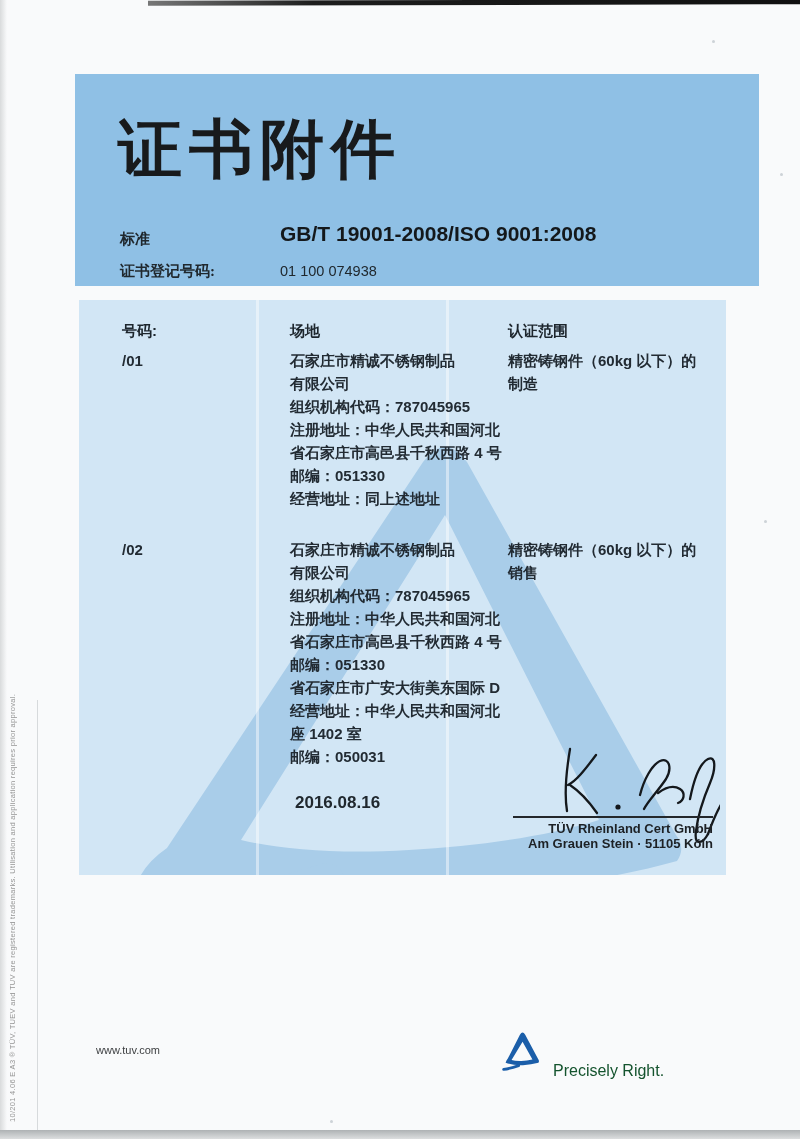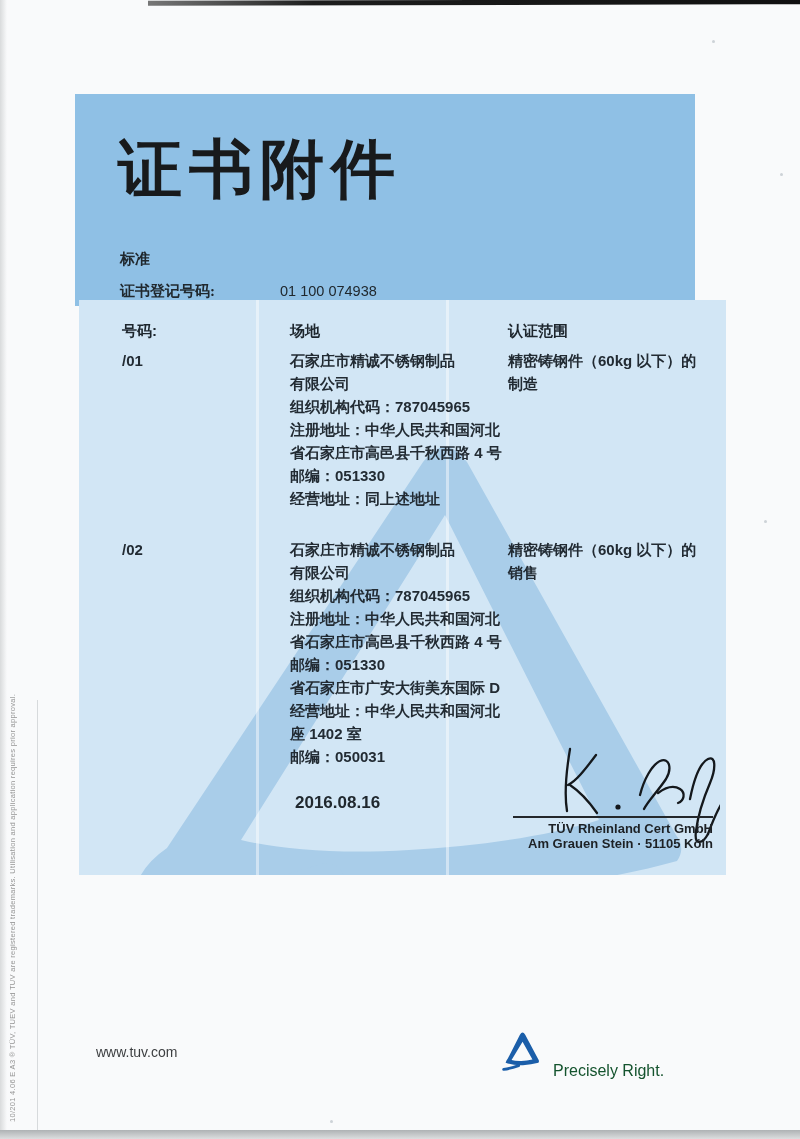--- a/index.html
+++ b/index.html
@@ -27,21 +27,21 @@
   .speckle{position:absolute;width:3px;height:3px;border-radius:50%;background:#a9b3ba;opacity:.55;}
 
   
   .side-note{
     position:absolute;left:8px;top:1122px;width:380px;
     transform:rotate(-90deg);transform-origin:0 0;
     font-size:7.5px;color:#969696;letter-spacing:.3px;white-space:nowrap;
   }
 
   
-  .header-block{position:absolute;left:75px;top:94px;width:620px;height:212px;
+  .header-block{position:absolute;left:75px;top:74px;width:684px;height:212px;
     background:var(--header-blue);}
   .doc-title{position:absolute;left:43px;top:32px;font-size:64px;font-weight:700;
     letter-spacing:7px;color:#181a1c;}
   .std-label{position:absolute;left:45px;top:156px;font-size:15px;font-weight:600;color:#20282e;}
   .std-value{position:absolute;left:205px;top:148px;font-size:21px;font-weight:700;color:#14181b;}
   .reg-label{position:absolute;left:45px;top:188px;font-size:15px;font-weight:600;color:#20282e;font-family:Liberation Serif, serif;}
   .reg-value{position:absolute;left:205px;top:189px;font-size:14.5px;font-weight:500;color:#20282e;}
 
   
   .body-block{position:absolute;left:79px;top:300px;width:647px;height:575px;
@@ -56,21 +56,21 @@
   .row2{top:238px;}
   .scope .line{font-weight:700;}
   .issue-date{position:absolute;left:216px;top:493px;font-size:17px;font-weight:600;color:#20282e;}
   .sig-line{position:absolute;left:434px;top:516px;width:200px;height:2px;background:#23272b;}
   .sig-block{position:absolute;left:394px;top:521px;width:240px;text-align:right;
     font-size:13px;font-weight:600;line-height:15px;color:#1d2125;}
   .signature-svg{position:absolute;left:461px;top:435px;}
   .page-indicator{position:absolute;left:553px;top:654px;font-size:14px;font-weight:700;color:#1d262d;text-decoration:underline;}
 
   
-  .website{position:absolute;left:96px;top:1044px;font-size:14px;color:#3d3f41;}
+  .website{position:absolute;left:96px;top:1044px;font-size:11px;color:#3d3f41;}
   .brand-logo-svg{position:absolute;left:501px;top:1028px;}
   .brand-word{position:absolute;left:551px;top:1031px;font-size:23px;color:#17181a;white-space:nowrap;}
   .brand-word .bold{font-weight:700;letter-spacing:.5px;}
   .brand-word .reg{font-weight:400;}
   .brand-word sup{font-size:11px;}
   .brand-tagline{position:absolute;left:553px;top:1062px;font-size:16px;font-weight:500;color:#14532d;}
 </style>
 </head>
 <body>
 
@@ -86,20 +86,21 @@
   <div class="speckle" style="left:780px;top:173px"></div>
   <div class="speckle" style="left:90px;top:364px"></div>
   <div class="speckle" style="left:330px;top:1120px"></div>
   <div class="speckle" style="left:764px;top:520px"></div>
 
   <div class="side-note">10/201  4.06  E  A3   ®   TÜV, TUEV and TUV are registered trademarks. Utilisation and application requires prior approval.</div>
 
   <div class="header-block">
     <div class="doc-title">证书附件</div>
     <div class="std-label">标准</div>
+    <div class="std-value">GB/T 19001-2008/ISO 9001:2008</div>
     <div class="reg-label">证书登记号码:</div>
     <div class="reg-value">01 100 074938</div>
   </div>
 
   <div class="body-block">
 
     <svg class="watermark" width="647" height="695" viewBox="0 0 647 695">
       <path fill="currentColor" fill-rule="evenodd" d="
         M 58 583 Q 66 563 88 548 L 344 162 Q 366 132 388 162 L 597 535
         Q 607 548 598 561 C 520 583 420 594 330 598 C 210 604 110 602 58 583 Z

